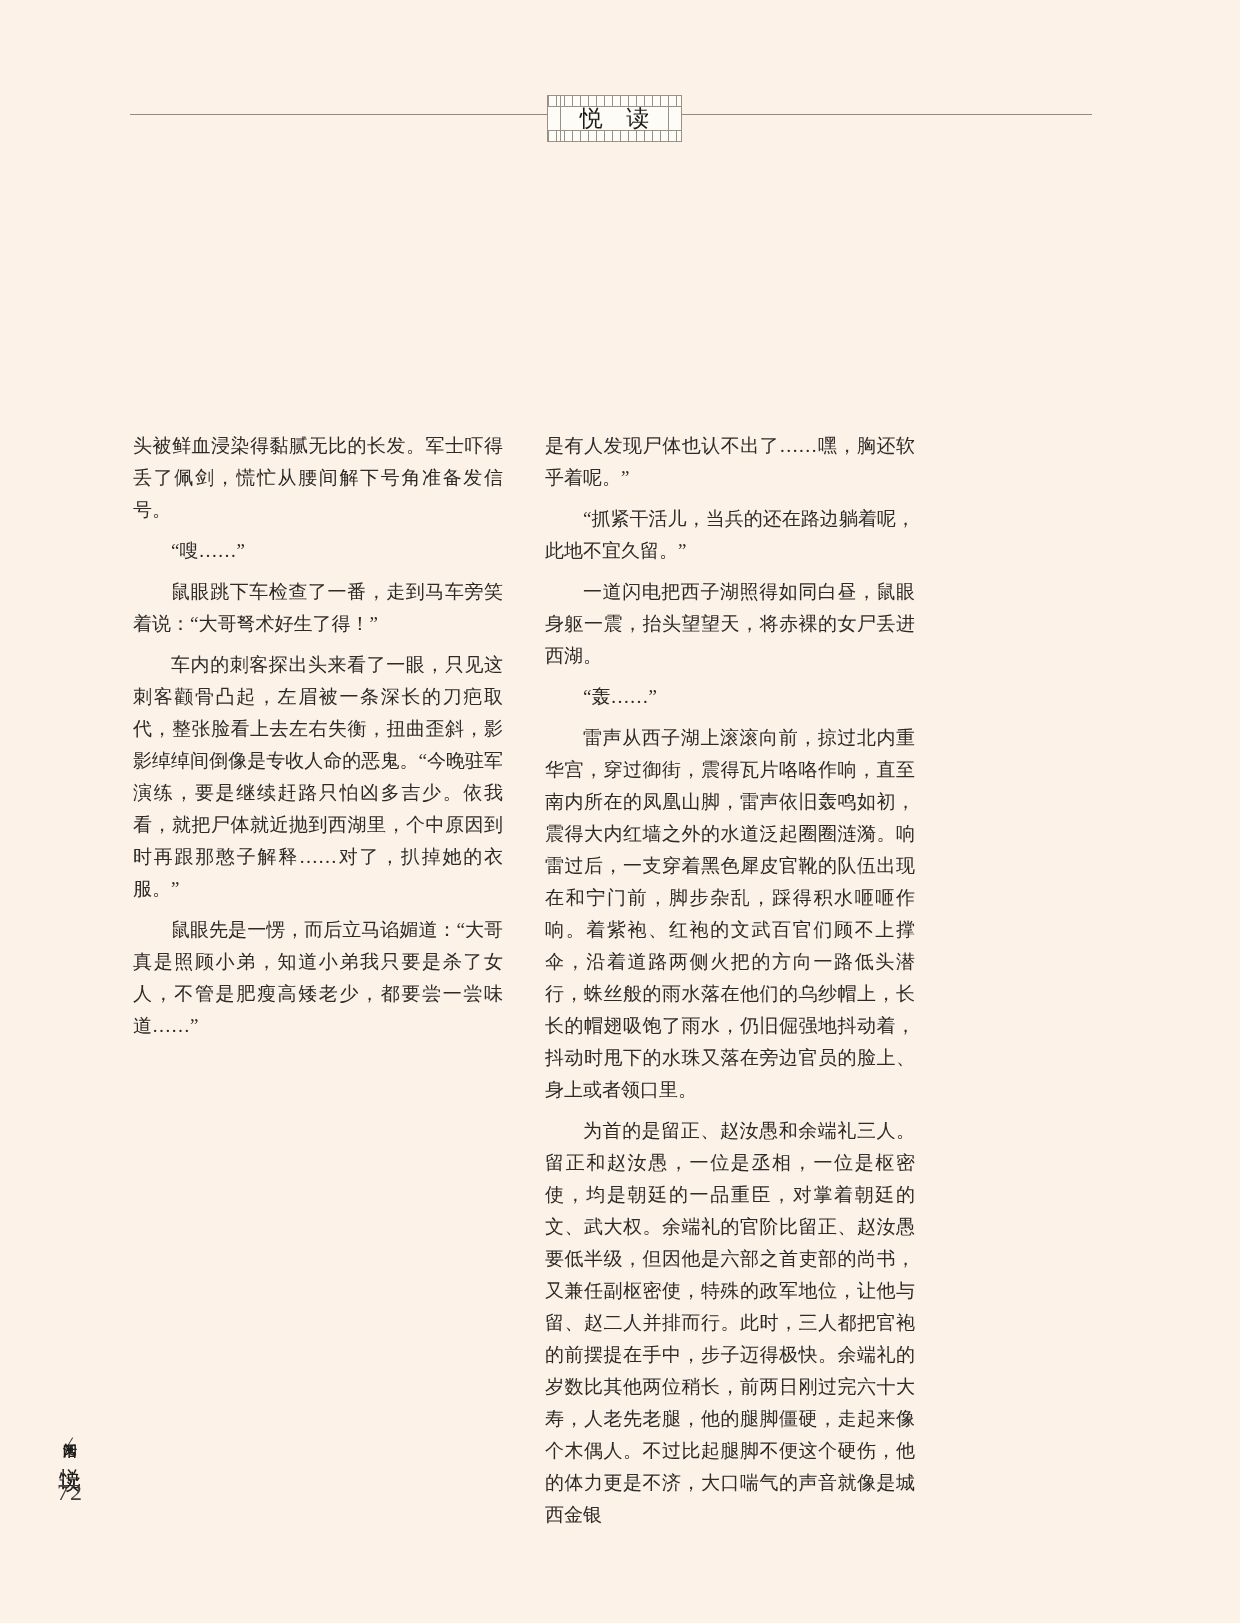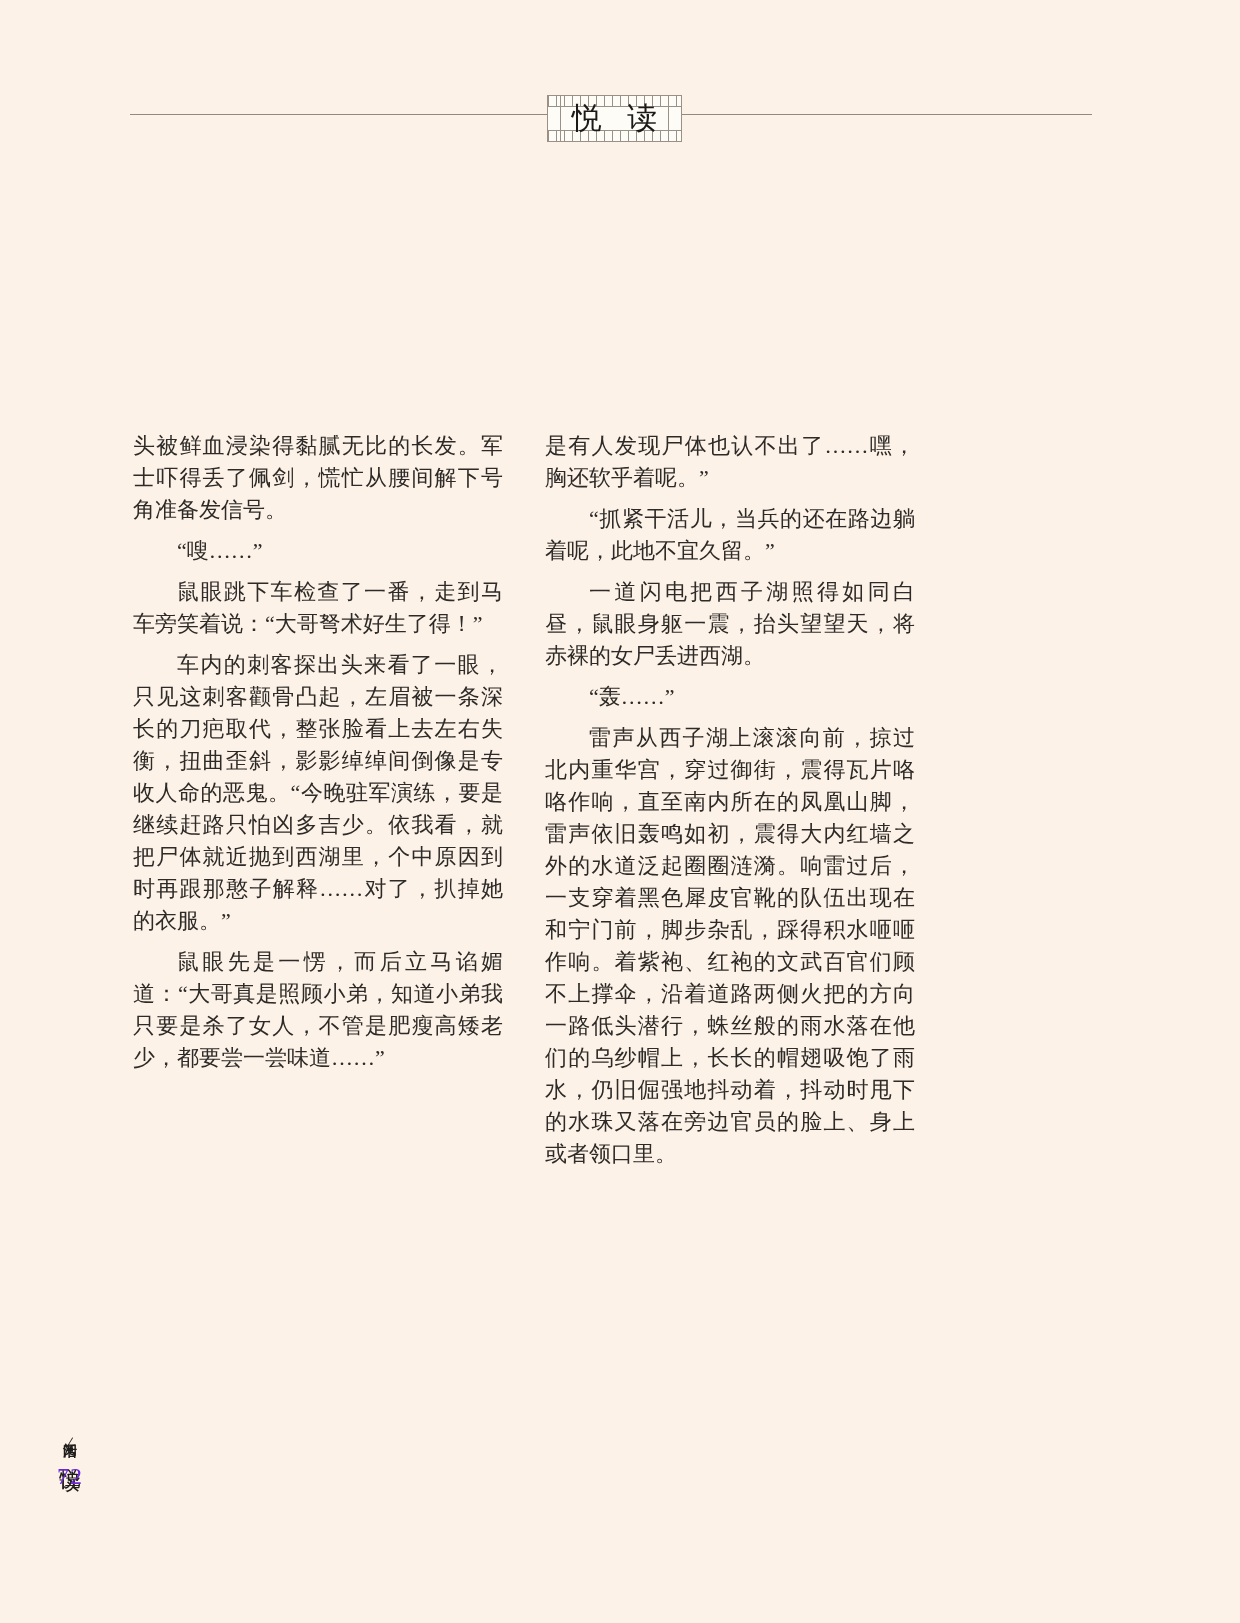--- a/index.html
+++ b/index.html
@@ -38,32 +38,32 @@
   .comb-bottom { bottom: 0; border-top: 1px solid #9a9186; }
   .stamp-line {
     position: absolute; top: 0; bottom: 0; width: 1px;
     background: #9a9186;
   }
   .stamp-line-left  { left: 12px; }
   .stamp-line-right { right: 12px; }
   .stamp-text {
     position: absolute; left: 0; right: 0; top: 0; bottom: 0;
     display: flex; align-items: center; justify-content: center;
-    font-size: 30px; letter-spacing: 8px; text-indent: 8px;
+    font-size: 23px; letter-spacing: 8px; text-indent: 8px;
     color: #1c1a18; z-index: 1;
     font-family: "DejaVu Serif", serif;
     border-radius: 18px;
   }
 
   
   .column {
     position: absolute;
     top: 430px;
     width: 370px;
-    font-size: 22px;
+    font-size: 19px;
     line-height: 32px;
     text-align: justify;
     color: #2d2a27;
   }
   .column-left  { left: 133px; }
   .column-right { left: 545px; }
   .column p { margin: 0 0 9px 0; text-indent: 2em; }
   .column p.no-indent { text-indent: 0; }
 
   
@@ -91,24 +91,24 @@
     margin: 1px 0;
   }
   .sidebar-large {
     writing-mode: vertical-rl;
     text-orientation: upright;
     font-size: 21px;
     line-height: 22px;
     letter-spacing: 2px;
   }
   .page-number {
-    margin-top: 7px;
+    margin-top: 23px;
     font-size: 24px;
     letter-spacing: 1px;
-    color: #6d28d9;
+    color: #404040;
     font-family: "Liberation Serif", serif;
   }
 </style>
 </head>
 <body>
 
 <div class="page">
 
   <div class="header-rule"></div>
 
@@ -127,20 +127,21 @@
       <p>车内的刺客探出头来看了一眼，只见这刺客颧骨凸起，左眉被一条深长的刀疤取代，整张脸看上去左右失衡，扭曲歪斜，影影绰绰间倒像是专收人命的恶鬼。“今晚驻军演练，要是继续赶路只怕凶多吉少。依我看，就把尸体就近抛到西湖里，个中原因到时再跟那憨子解释……对了，扒掉她的衣服。”</p>
       <p>鼠眼先是一愣，而后立马谄媚道：“大哥真是照顾小弟，知道小弟我只要是杀了女人，不管是肥瘦高矮老少，都要尝一尝味道……”</p>
     </div>
 
   <div class="column column-right">
       <p class="no-indent">是有人发现尸体也认不出了……嘿，胸还软乎着呢。”</p>
       <p>“抓紧干活儿，当兵的还在路边躺着呢，此地不宜久留。”</p>
       <p>一道闪电把西子湖照得如同白昼，鼠眼身躯一震，抬头望望天，将赤裸的女尸丢进西湖。</p>
       <p>“轰……”</p>
       <p>雷声从西子湖上滚滚向前，掠过北内重华宫，穿过御街，震得瓦片咯咯作响，直至南内所在的凤凰山脚，雷声依旧轰鸣如初，震得大内红墙之外的水道泛起圈圈涟漪。响雷过后，一支穿着黑色犀皮官靴的队伍出现在和宁门前，脚步杂乱，踩得积水咂咂作响。着紫袍、红袍的文武百官们顾不上撑伞，沿着道路两侧火把的方向一路低头潜行，蛛丝般的雨水落在他们的乌纱帽上，长长的帽翅吸饱了雨水，仍旧倔强地抖动着，抖动时甩下的水珠又落在旁边官员的脸上、身上或者领口里。</p>
+      <p>为首的是留正、赵汝愚和余端礼三人。留正和赵汝愚，一位是丞相，一位是枢密使，均是朝廷的一品重臣，对掌着朝廷的文、武大权。余端礼的官阶比留正、赵汝愚要低半级，但因他是六部之首吏部的尚书，又兼任副枢密使，特殊的政军地位，让他与留、赵二人并排而行。此时，三人都把官袍的前摆提在手中，步子迈得极快。余端礼的岁数比其他两位稍长，前两日刚过完六十大寿，人老先老腿，他的腿脚僵硬，走起来像个木偶人。不过比起腿脚不便这个硬伤，他的体力更是不济，大口喘气的声音就像是城西金银</p>
     </div>
 
   <div class="sidebar">
     <span class="sidebar-small">阅活</span>
     <span class="sidebar-slash">/</span>
     <span class="sidebar-large">悦读</span>
     <span class="page-number">72</span>
   </div>
 
 </div>

